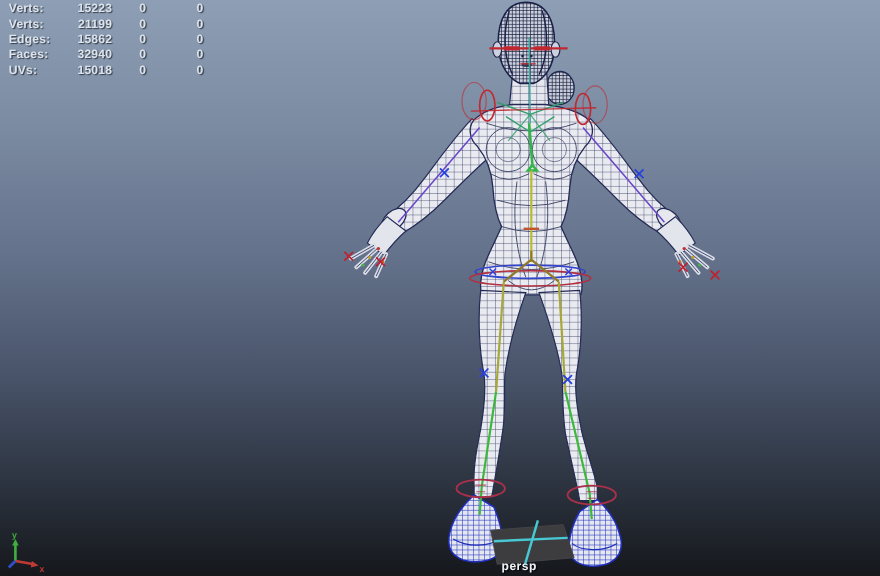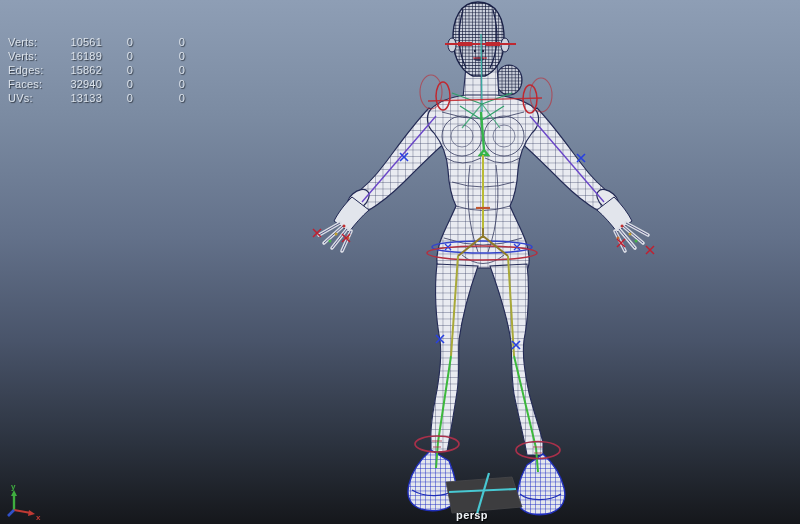--- a/index.html
+++ b/index.html
@@ -6,22 +6,22 @@
   html,body { width:800px; height:524px; overflow:hidden; background:#15171b;
               font-family:"Liberation Sans","DejaVu Sans",sans-serif; }
   .viewport {
     position:relative; width:800px; height:524px; overflow:hidden;
     background:linear-gradient(180deg,#8e9eb5 0%,#7b8ba2 22%,#63718a 45%,#49546a 65%,#2b323e 85%,#15171b 100%);
   }
   .scene { position:absolute; left:0; top:0; }
   
   .hud {
     position:absolute; top:2px; left:8px;
-    font-size:11px; font-weight:normal; color:#dce3eb;
-    text-shadow:1px 1px 1px rgba(8,12,18,.65); letter-spacing:.2px;margin-top:34px;
+    font-size:11px; font-weight:bold; color:#dce3eb;
+    text-shadow:1px 1px 1px rgba(8,12,18,.65); letter-spacing:.2px;
   }
   .hud-row { display:flex; height:14px; line-height:13px; }
   .hud-label { width:56px; text-align:left; }
   .hud-c1 { width:38px; text-align:right; }
   .hud-c2 { width:31px; text-align:right; }
   .hud-c3 { width:52px; text-align:right; }
   
   .cam-label {
     position:absolute; top:509px; left:472px; transform:translateX(-50%);
     font-size:11px; font-weight:bold; color:#eef1f5;
@@ -250,44 +250,44 @@
       <polygon points="35,514 29,510 28,516" fill="#c03a34"></polygon>
       <path d="M14,510 L8,516" stroke="#3050c8" stroke-width="2.6"></path>
       <text class="ax-y" x="11" y="489">y</text>
       <text class="ax-x" x="36" y="520">x</text>
     </g>
   </svg>
 
   <div class="hud">
     <div class="hud-row">
       <span class="hud-label">Verts:</span>
-      <span class="hud-c1">10561</span>
+      <span class="hud-c1">15223</span>
       <span class="hud-c2">0</span>
       <span class="hud-c3">0</span>
     </div>
     <div class="hud-row">
       <span class="hud-label">Verts:</span>
-      <span class="hud-c1">16189</span>
+      <span class="hud-c1">21199</span>
       <span class="hud-c2">0</span>
       <span class="hud-c3">0</span>
     </div>
     <div class="hud-row">
       <span class="hud-label">Edges:</span>
       <span class="hud-c1">15862</span>
       <span class="hud-c2">0</span>
       <span class="hud-c3">0</span>
     </div>
     <div class="hud-row">
       <span class="hud-label">Faces:</span>
       <span class="hud-c1">32940</span>
       <span class="hud-c2">0</span>
       <span class="hud-c3">0</span>
     </div>
     <div class="hud-row">
       <span class="hud-label">UVs:</span>
-      <span class="hud-c1">13133</span>
+      <span class="hud-c1">15018</span>
       <span class="hud-c2">0</span>
       <span class="hud-c3">0</span>
     </div>
   </div>
 
   <div class="cam-label">persp</div>
 </div>
 
 </body></html>

